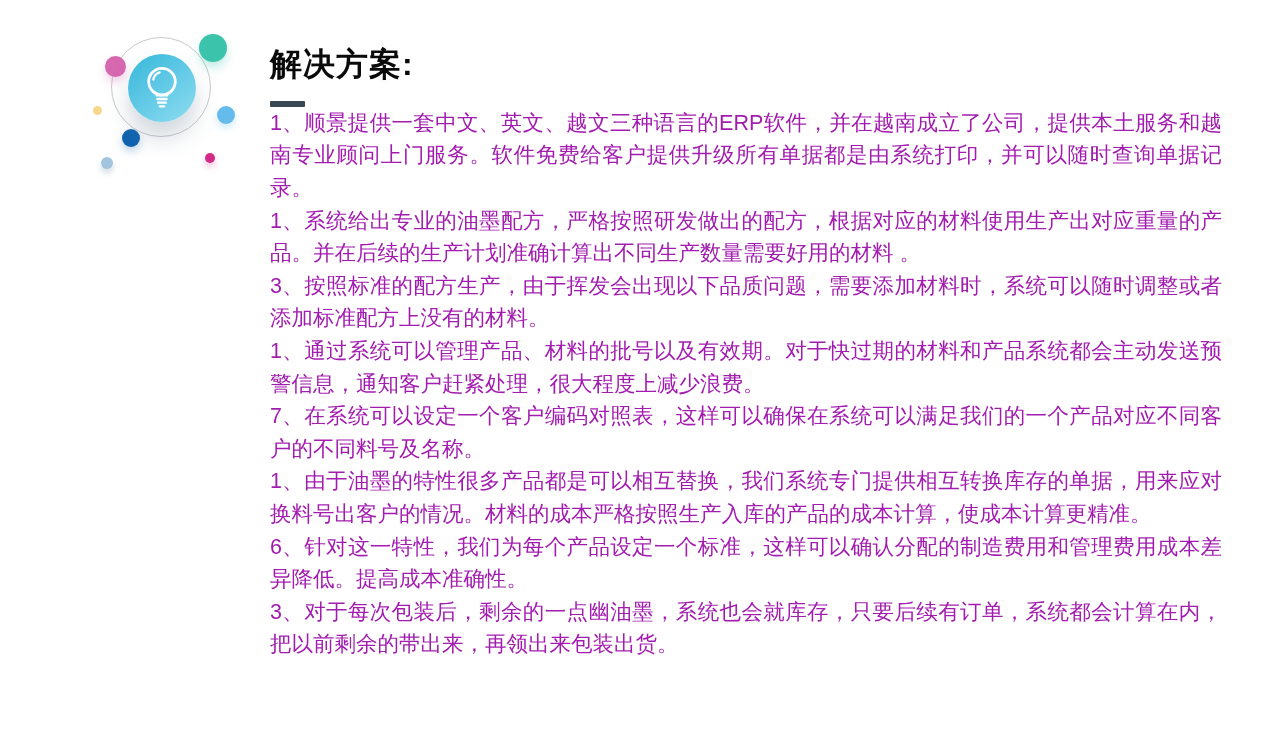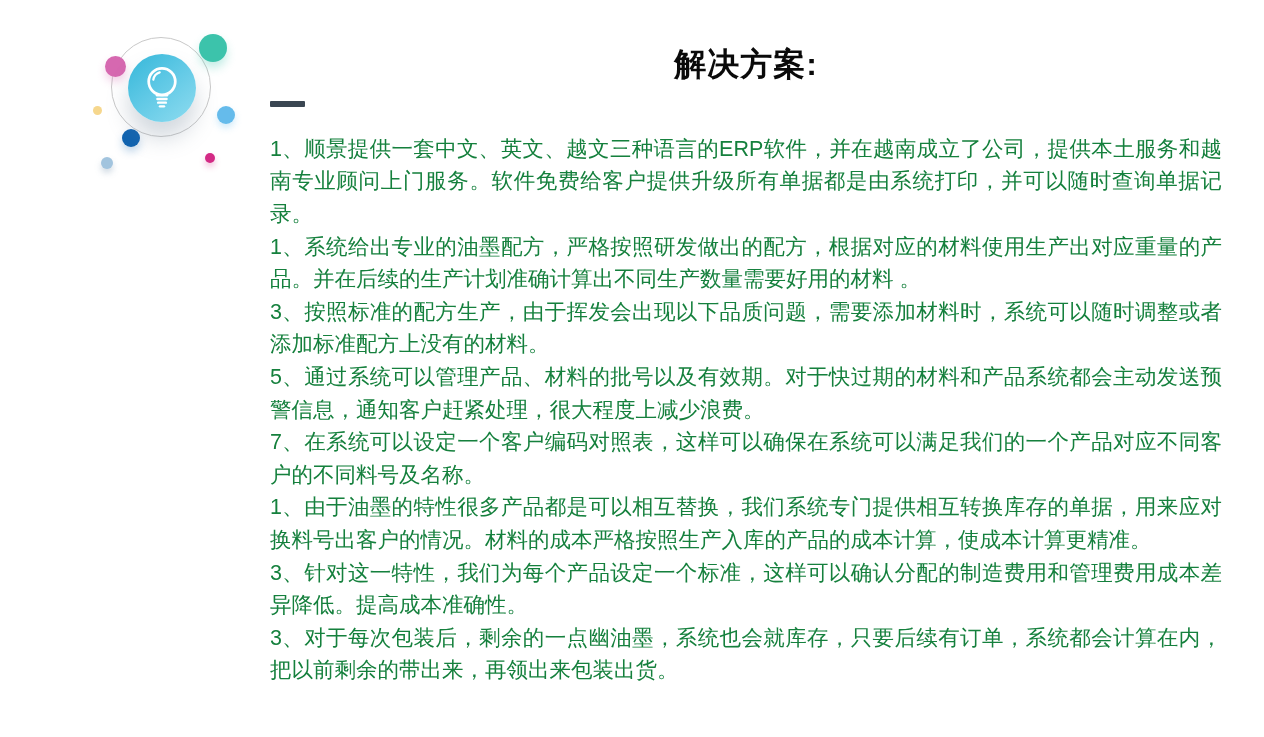--- a/index.html
+++ b/index.html
@@ -53,33 +53,31 @@
     left: 270px; top: 46px;
     width: 952px;
   }
   .title {
     margin: 0;
     font-size: 32px;
     line-height: 1.15;
     font-weight: bold;
     color: #0a0a0a;
     letter-spacing: 1px;
-    text-align: center;
   }
   .dash {
     margin-top: 18px;
     width: 35px; height: 6px;
     background: #3a4652;
     border-radius: 1px;
   }
   .paragraphs {
-    margin-top: 26px;
     font-size: 21.5px;
     line-height: 32.6px;
-    color: #15803d;
+    color: #a21caf;
     text-align: justify;
   }
   .para { margin: 0; }
 </style>
 </head>
 <body>
 
 <div class="slide">
 
   <div class="icon-cluster">
@@ -103,21 +101,21 @@
     </div>
   </div>
 
   <div class="content">
     <h1 class="title">解决方案:</h1>
     <div class="dash"></div>
     <div class="paragraphs">
         <p class="para">1、顺景提供一套中文、英文、越文三种语言的ERP软件，并在越南成立了公司，提供本土服务和越南专业顾问上门服务。软件免费给客户提供升级所有单据都是由系统打印，并可以随时查询单据记录。</p>
         <p class="para">1、系统给出专业的油墨配方，严格按照研发做出的配方，根据对应的材料使用生产出对应重量的产品。并在后续的生产计划准确计算出不同生产数量需要好用的材料 。</p>
         <p class="para">3、按照标准的配方生产，由于挥发会出现以下品质问题，需要添加材料时，系统可以随时调整或者添加标准配方上没有的材料。</p>
-        <p class="para">5、通过系统可以管理产品、材料的批号以及有效期。对于快过期的材料和产品系统都会主动发送预警信息，通知客户赶紧处理，很大程度上减少浪费。</p>
+        <p class="para">1、通过系统可以管理产品、材料的批号以及有效期。对于快过期的材料和产品系统都会主动发送预警信息，通知客户赶紧处理，很大程度上减少浪费。</p>
         <p class="para">7、在系统可以设定一个客户编码对照表，这样可以确保在系统可以满足我们的一个产品对应不同客户的不同料号及名称。</p>
         <p class="para">1、由于油墨的特性很多产品都是可以相互替换，我们系统专门提供相互转换库存的单据，用来应对换料号出客户的情况。材料的成本严格按照生产入库的产品的成本计算，使成本计算更精准。</p>
-        <p class="para">3、针对这一特性，我们为每个产品设定一个标准，这样可以确认分配的制造费用和管理费用成本差异降低。提高成本准确性。</p>
+        <p class="para">6、针对这一特性，我们为每个产品设定一个标准，这样可以确认分配的制造费用和管理费用成本差异降低。提高成本准确性。</p>
         <p class="para">3、对于每次包装后，剩余的一点幽油墨，系统也会就库存，只要后续有订单，系统都会计算在内，把以前剩余的带出来，再领出来包装出货。</p>
       </div>
   </div>
 
 </div>
 
 </body></html>

